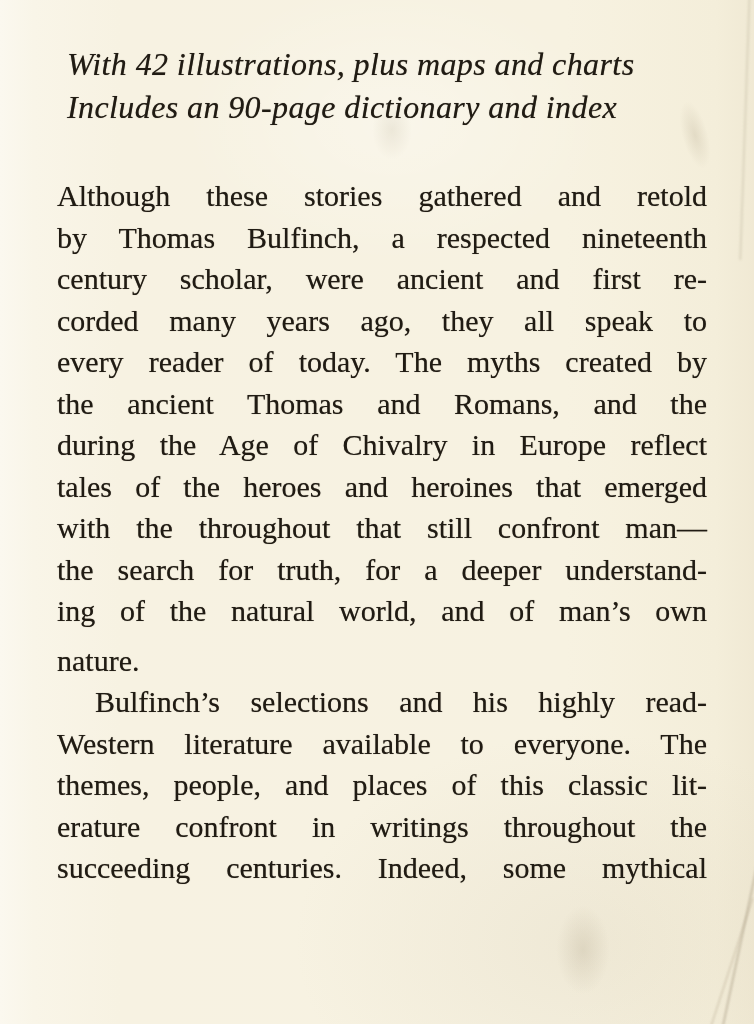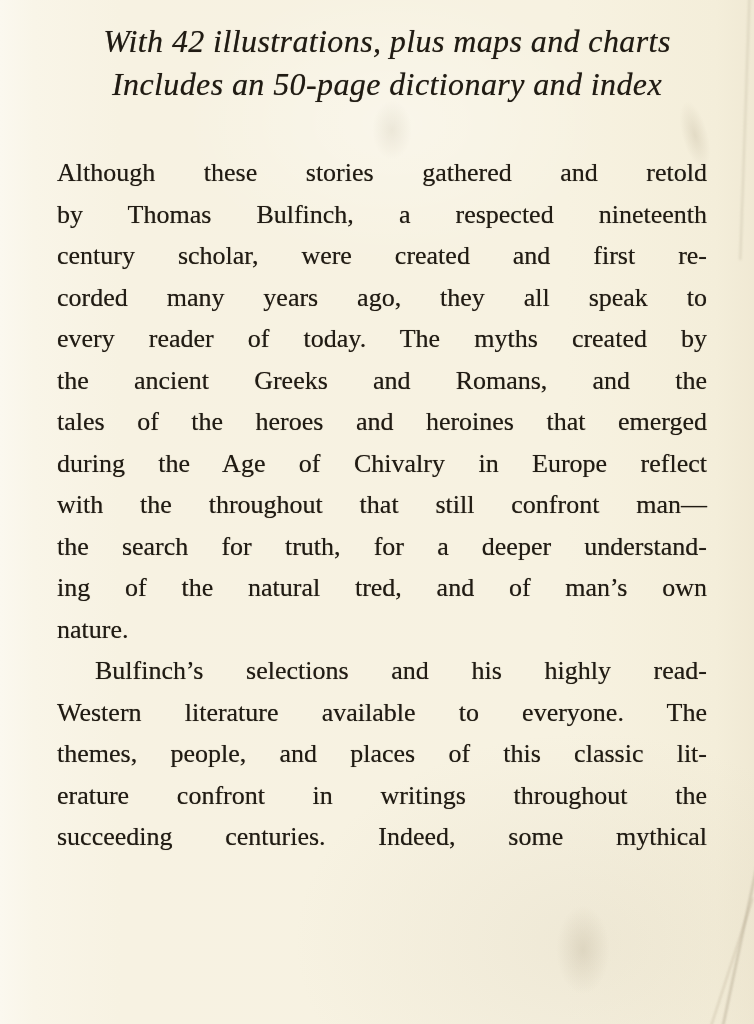--- a/index.html
+++ b/index.html
@@ -50,42 +50,43 @@
     transform: rotate(-15deg);
   }
 
   .content {
     position: absolute;
     left: 57px;
     top: 0;
     width: 650px;
   }
   .tagline {
-    margin-top: 20px;
+    margin-top: 43px;
     padding-left: 10px;
-    text-align: center;
+    text-align: left;
     font-style: italic;
     font-size: 32px;
     line-height: 43px;
     letter-spacing: 0.4px;
     text-shadow: 0 0 0.7px rgba(28,22,12,0.65);
   }
   .body-text {
     margin-top: 46px;
-    font-size: 26px;
+    font-size: 30px;
     line-height: 41.5px;
     text-shadow: 0 0 0.7px rgba(28,22,12,0.60);
   }
   .para .line {
     text-align: justify;
     text-align-last: justify;
     white-space: normal;
   }
   .para.flush-last .line:last-child {
     text-align-last: left;
+    margin-top: 8px;
   }
   .para.indent-first .line:first-child {
     text-indent: 38px;
   }
 </style>
 </head>
 <body>
 
 <div class="page">
 
@@ -93,37 +94,37 @@
   <div class="crease-right-bottom"></div>
   <div class="crease-right-bottom2"></div>
   <div class="stain-a"></div>
   <div class="stain-b"></div>
   <div class="stain-c"></div>
 
   <div class="content">
 
     <div class="tagline">
         <div class="tagline-line">With 42 illustrations, plus maps and charts</div>
-        <div class="tagline-line">Includes an 50-page dictionary and index</div>
+        <div class="tagline-line">Includes an 90-page dictionary and index</div>
       </div>
 
     <div class="body-text">
 
       <div class="para flush-last">
           <div class="line">Although these stories gathered and retold</div>
           <div class="line">by Thomas Bulfinch, a respected nineteenth</div>
-          <div class="line">century scholar, were created and first re-</div>
+          <div class="line">century scholar, were ancient and first re-</div>
           <div class="line">corded many years ago, they all speak to</div>
           <div class="line">every reader of today. The myths created by</div>
-          <div class="line">the ancient Greeks and Romans, and the</div>
+          <div class="line">the ancient Thomas and Romans, and the</div>
+          <div class="line">during the Age of Chivalry in Europe reflect</div>
           <div class="line">tales of the heroes and heroines that emerged</div>
-          <div class="line">during the Age of Chivalry in Europe reflect</div>
           <div class="line">with the throughout that still confront man—</div>
           <div class="line">the search for truth, for a deeper understand-</div>
-          <div class="line">ing of the natural tred, and of man’s own</div>
+          <div class="line">ing of the natural world, and of man’s own</div>
           <div class="line">nature.</div>
         </div>
 
       <div class="para indent-first">
           <div class="line">Bulfinch’s selections and his highly read-</div>
           <div class="line">Western literature available to everyone. The</div>
           <div class="line">themes, people, and places of this classic lit-</div>
           <div class="line">erature confront in writings throughout the</div>
           <div class="line">succeeding centuries. Indeed, some mythical</div>
         </div>

